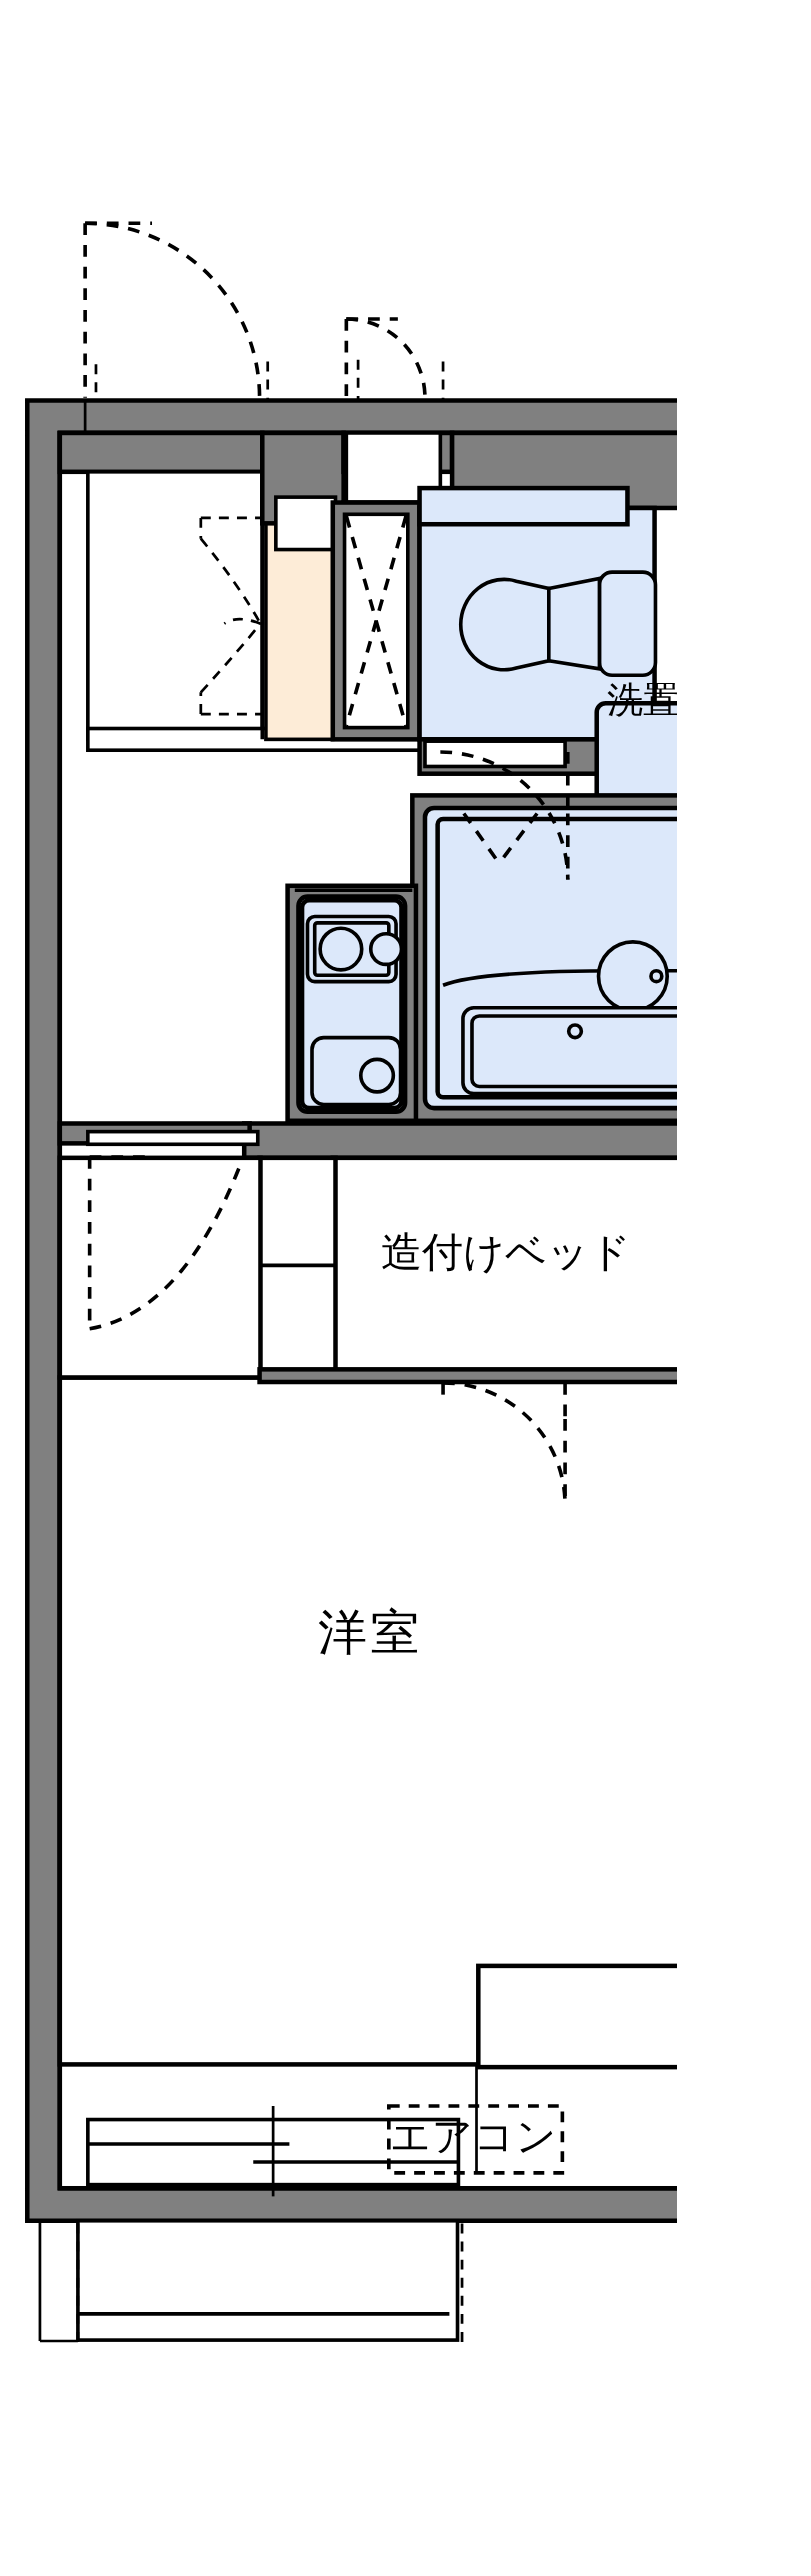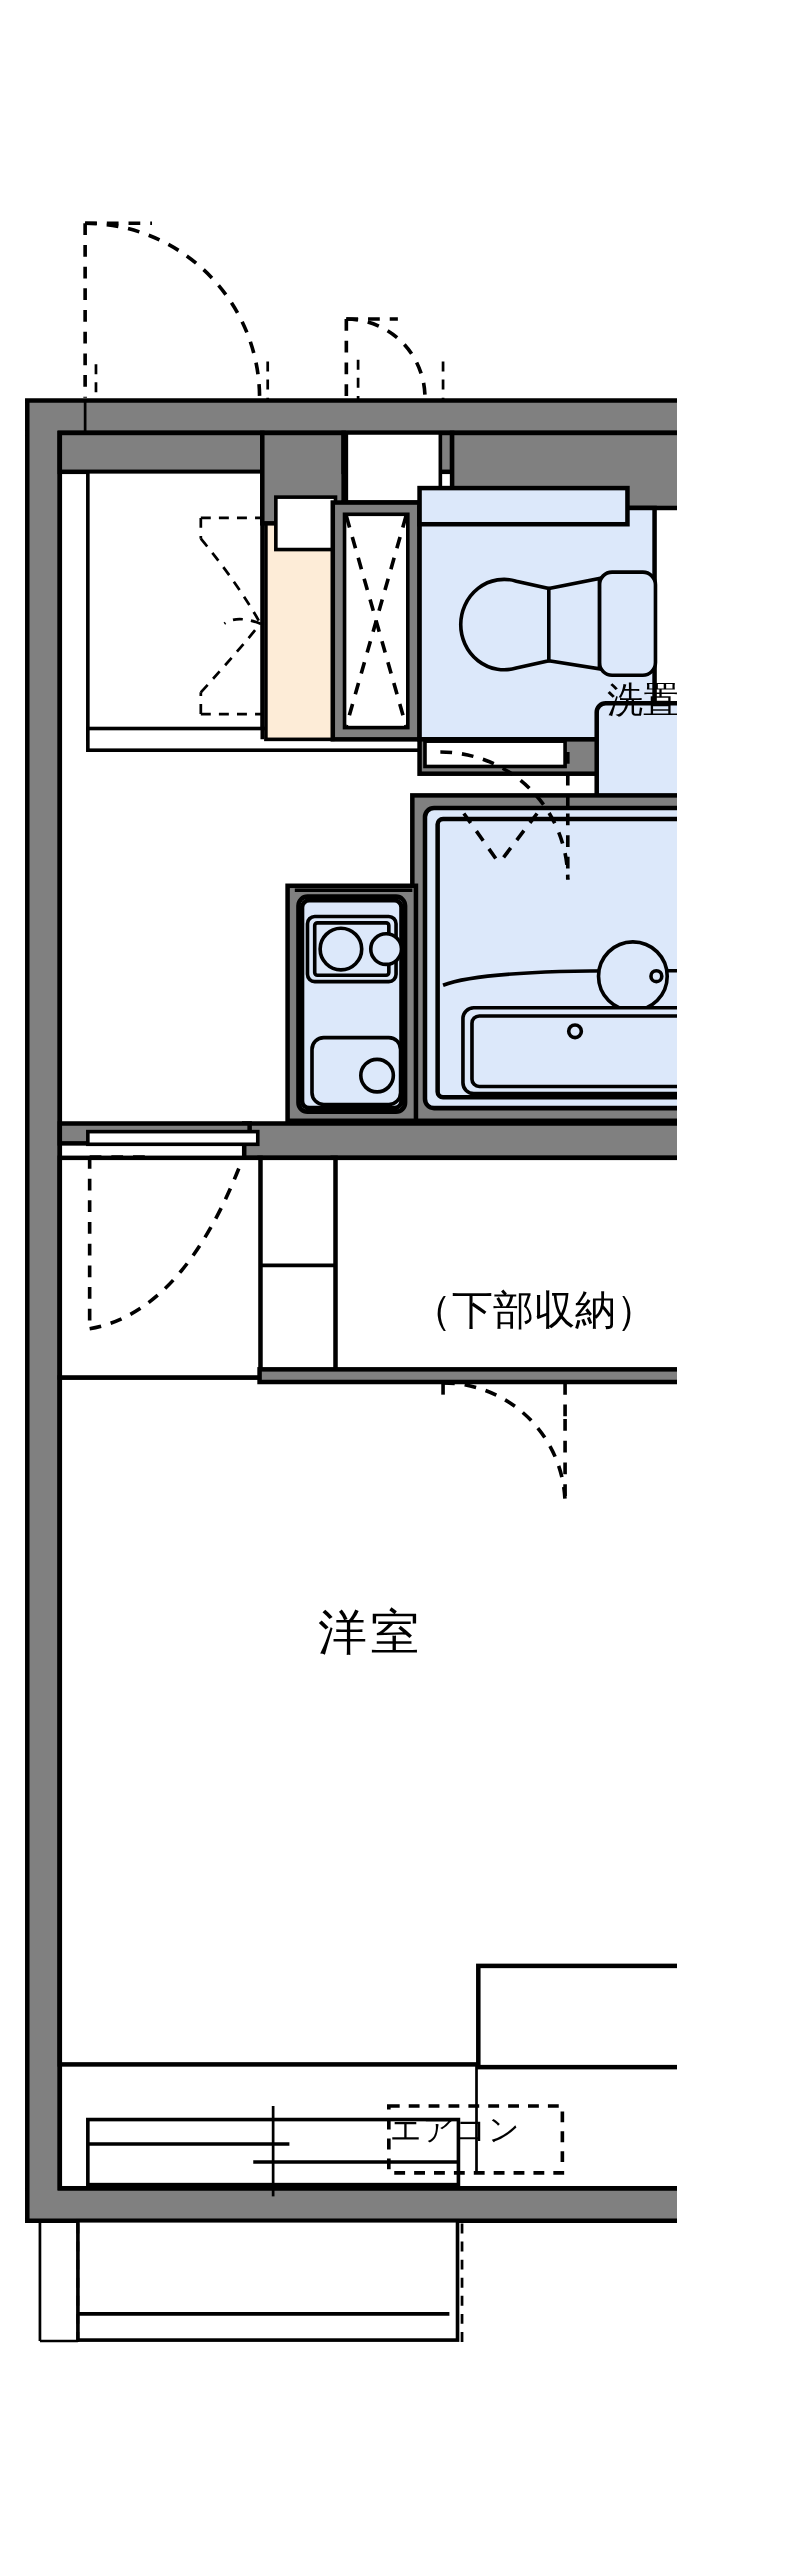--- a/index.html
+++ b/index.html
@@ -21,21 +21,21 @@
     color: #000;
     white-space: nowrap;
     font-family: "Liberation Sans", "DejaVu Sans", sans-serif;
   }
   #label-washer { left: 607px; top: 676px; font-size: 36px; letter-spacing: 0px; }
   #label-bed-1  { left: 381px; top: 1225px; font-size: 41px; }
   #label-bed-2  { left: 411px; top: 1283px; font-size: 41px; }
   #label-room   { left: 318px; top: 1600px; font-size: 49px; letter-spacing: 3.6px; }
   #label-area   { left: 241px; top: 1767px; font-size: 45px; }
   #label-area sup { font-size: 23.5px; vertical-align: super; }
-  #label-aircon { left: 390px; top: 2109px; font-size: 31px; letter-spacing: 0.9px; }
+  #label-aircon { left: 390px; top: 2109px; font-size: 40px; letter-spacing: 0.9px; }
 </style>
 </head>
 <body>
 
 <div id="page">
 
   <svg id="floorplan" width="812" height="2576" viewBox="0 0 898 2850">
 
     <defs>
       <style>
@@ -260,22 +260,22 @@
       <path class="dashthin" d="M 106,403 L 106,443"></path>
       <path class="dashthin" d="M 296,400 L 296,443"></path>
       <path class="dashthin" d="M 396,398 L 396,443"></path>
       <path class="dashthin" d="M 490,400 L 490,443"></path>
     </g>
 
   </svg>
 
   <div class="lbl" id="label-washer">洗置</div>
 
-
-  <div class="lbl" id="label-bed-2">（下部収納）</div>
+  <div class="lbl" id="label-bed-1">造付けベッド</div>
+
 
   <div class="lbl" id="label-room">洋室</div>
 
 
   <div class="lbl" id="label-aircon">エアコン</div>
 
 </div>
 
 
 </body></html>

